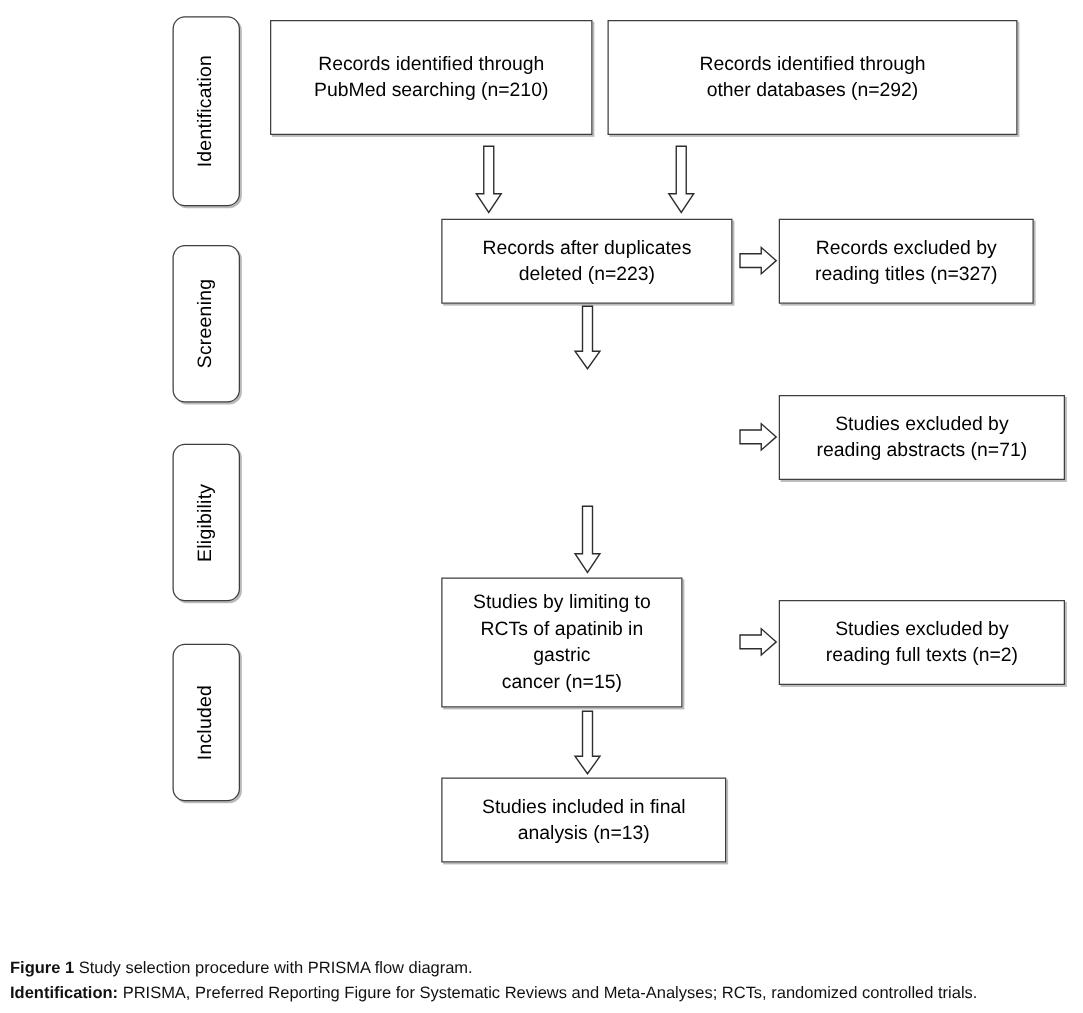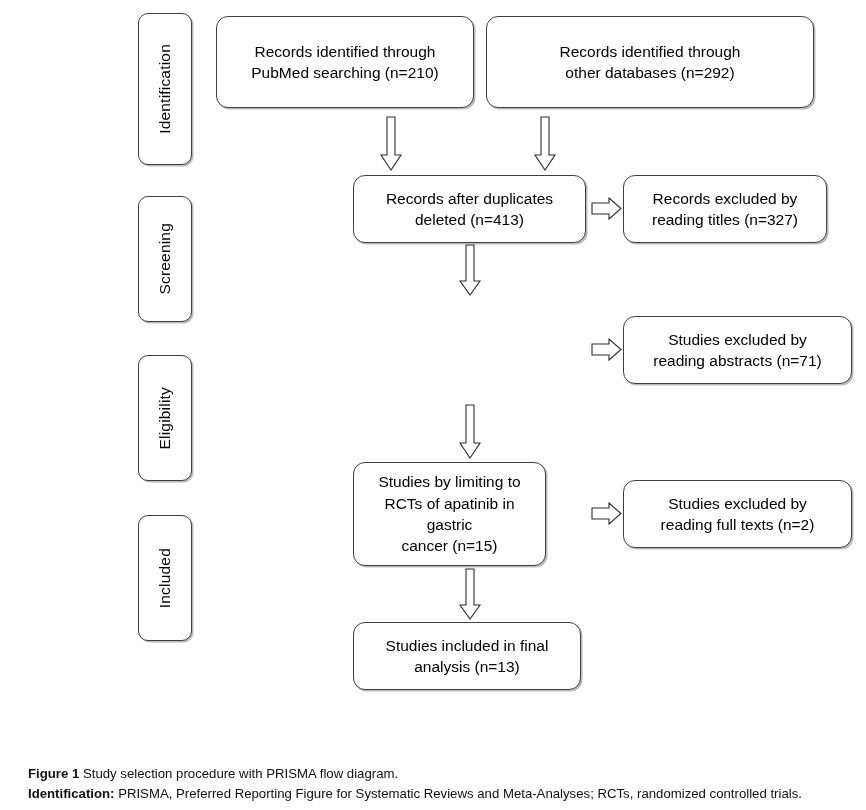--- a/index.html
+++ b/index.html
@@ -18,21 +18,21 @@
     height: 810px;
     background: #ffffff;
     overflow: hidden;
   }
 
   
   .box {
     position: absolute;
     box-sizing: border-box;
     border: 1.2px solid #3f3f3f;
-    border-radius: 12px;
+    border-radius: 0;
     background: #ffffff;
     display: flex;
     align-items: center;
     justify-content: center;
     text-align: center;
     font-size: 15.5px;
     line-height: 1.38;
     color: #000000;
     box-shadow: 1.5px 1.5px 0 rgba(130,130,130,0.55);
   }
@@ -82,21 +82,21 @@
   #caption {
     position: absolute;
     left: 8px;
     top: 764px;
     width: 850px;
     font-family: "Liberation Sans", sans-serif;
     font-size: 13.2px;
     line-height: 1.55;
     color: #111111;
   }
-  #caption .cap-line { display: block; white-space: normal; margin-left: 20px; }
+  #caption .cap-line { display: block; white-space: normal; }
   #caption .cap-strong { font-weight: bold; }
 </style>
 </head>
 <body>
 
 <div id="page">
 
   <div class="stage" style="left:138px; top:13px; width:54px; height:152px;">
     <span class="stage-text">Identification</span>
   </div>
@@ -130,21 +130,21 @@
   </div>
 
   <div class="arrow-down" style="left:532px; top:117px;">
     <svg width="26" height="55" viewBox="0 0 26 55">
       <polygon class="arrow-poly" points="9,0 17,0 17,38 23,38 13,53 3,38 9,38"></polygon>
     </svg>
   </div>
 
   <div class="box" style="left:353px; top:175px; width:233px; height:68px;">
     <span class="box-text">Records after duplicates
-deleted (n=413)</span>
+deleted (n=223)</span>
   </div>
 
   <div class="arrow-right" style="left:592px; top:198px;">
     <svg width="30" height="22" viewBox="0 0 30 22">
       <polygon class="arrow-poly" points="0,5 17,5 17,0 29,10.5 17,21 17,16 0,16"></polygon>
     </svg>
   </div>
 
   <div class="box" style="left:623px; top:175px; width:204px; height:68px;">
     <span class="box-text">Records excluded by

